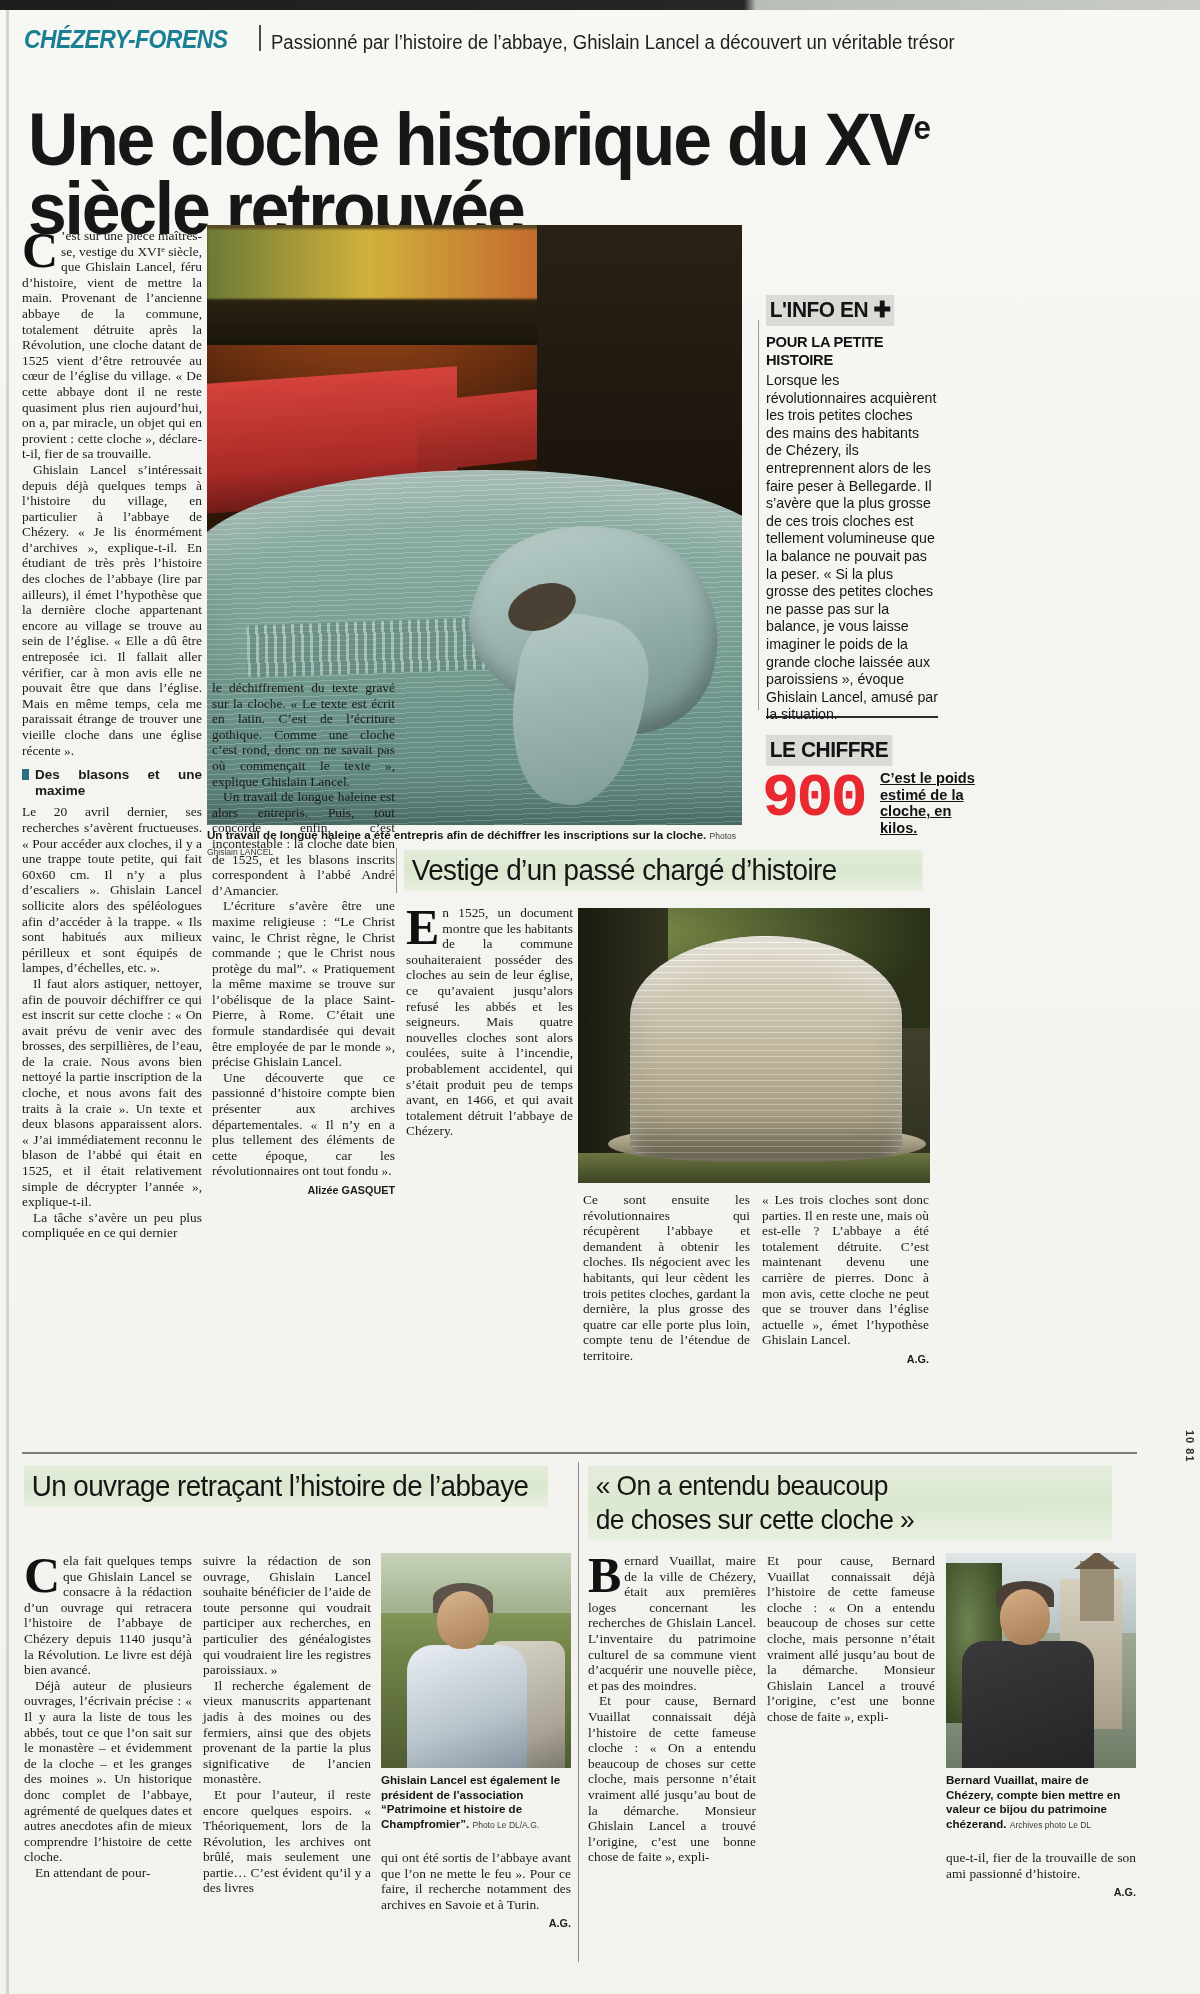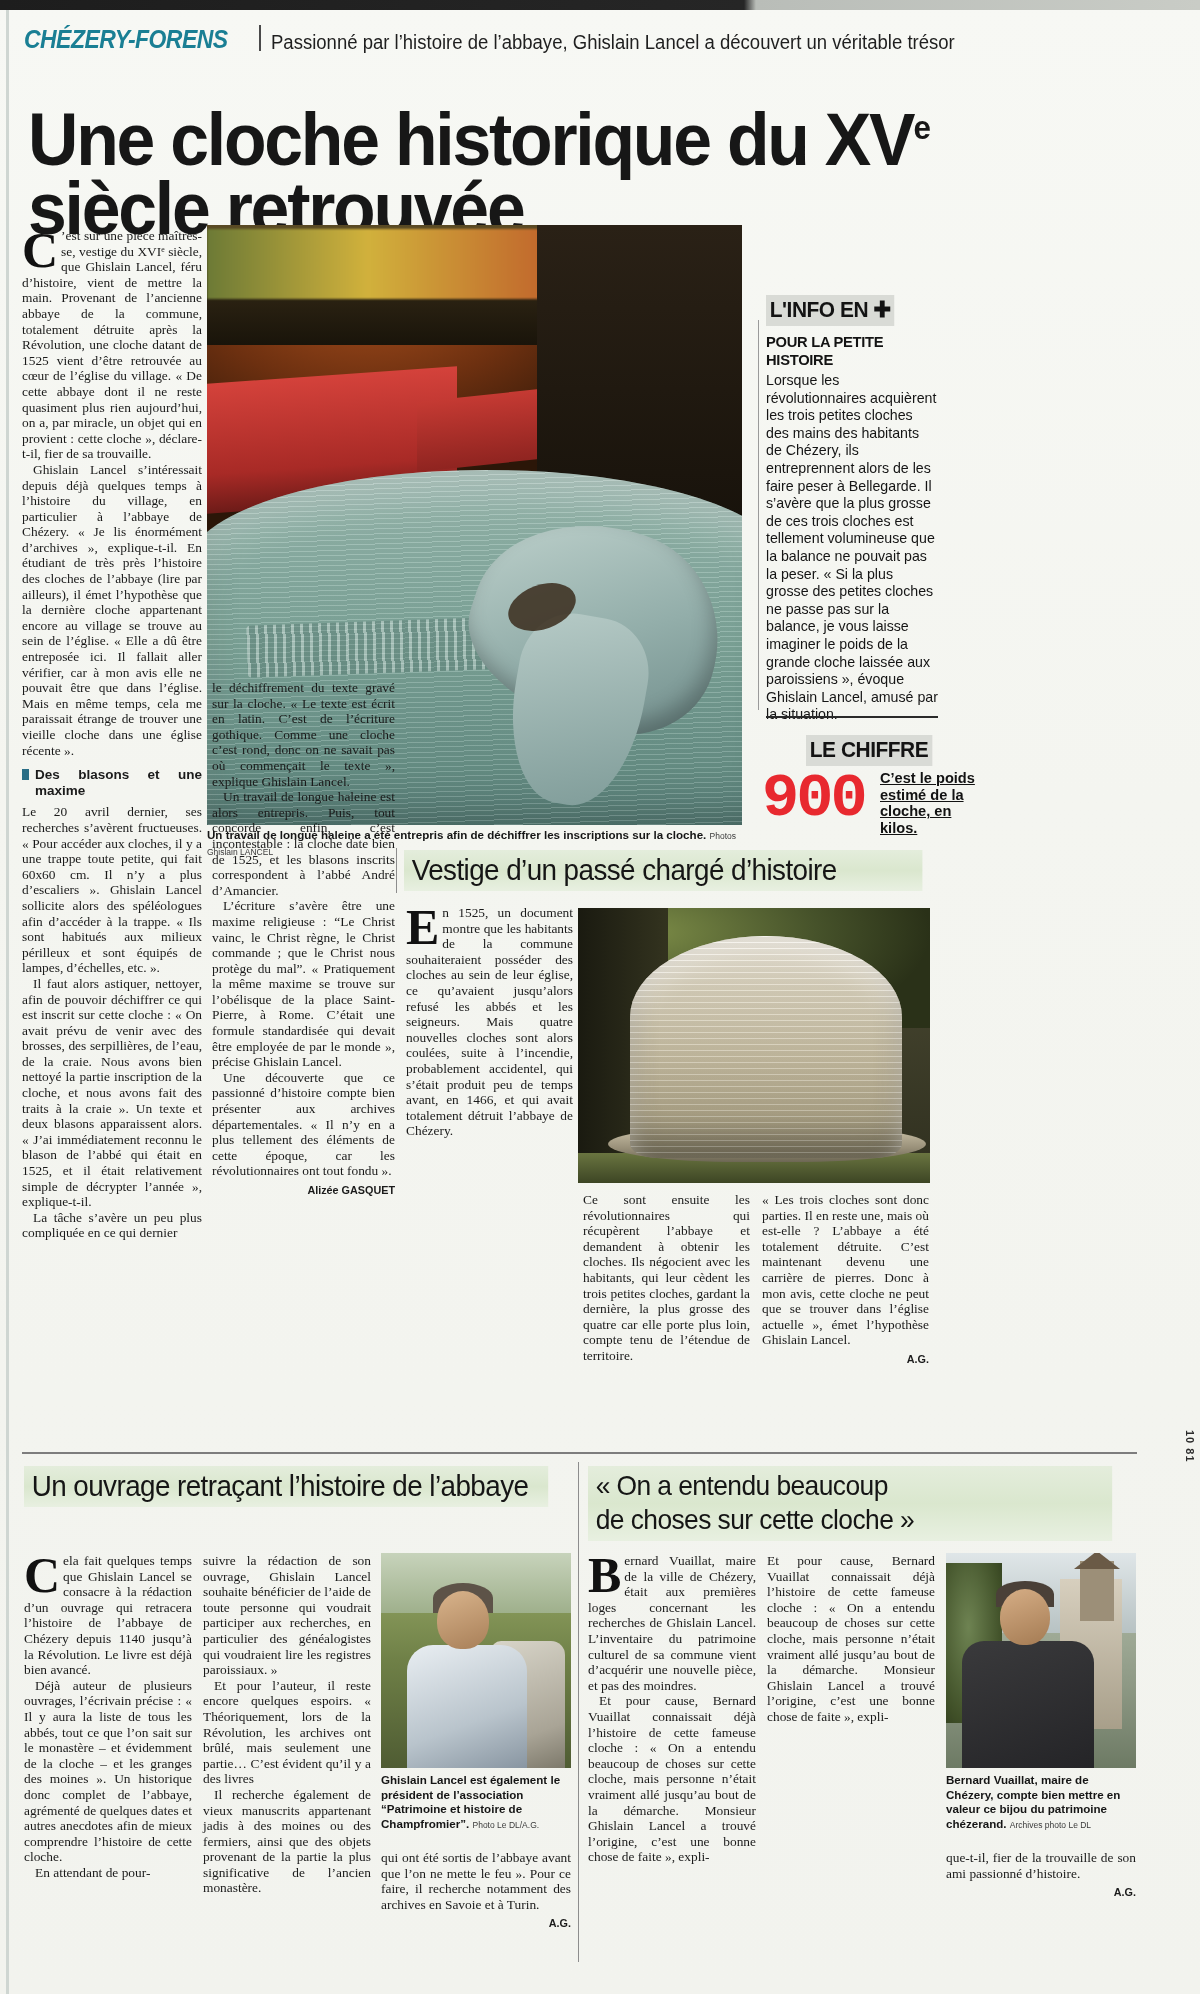--- a/index.html
+++ b/index.html
@@ -128,21 +128,21 @@
     transform:scaleX(0.95); transform-origin:left center;
   }
   .box-body{
     font-family:"Liberation Sans", sans-serif;
     font-size:14.2px; line-height:17.6px; color:#151515;
     margin-top:3px; text-align:left;
   }
   #info-box{ left:766px; top:295px; width:172px; }
   #info-hr{ position:absolute; left:766px; top:716px; width:172px; height:2px; background:#2a2a2a; }
 
-  #chiffre-box{ left:766px; top:735px; width:180px;margin-left:40px; }
+  #chiffre-box{ left:766px; top:735px; width:180px; }
   #chiffre-num{
     position:absolute; left:762px; top:770px;
     font-family:Liberation Mono, monospace;
     font-weight:bold; font-size:62px; line-height:58px;
     color:#e8292f; letter-spacing:-3px;
   }
   #chiffre-text{
     position:absolute; left:880px; top:770px; width:100px;
     font-family:"Liberation Sans", sans-serif;
     font-weight:bold; font-size:14.6px; line-height:16.5px; color:#121212;text-decoration:underline;
@@ -424,22 +424,22 @@
     <div>de choses sur cette cloche »</div>
   </div>
 
   <div class="col" id="b1">
     <p class="first"><span class="dropcap">C</span><span>ela fait quelques temps que Ghislain Lancel se consacre à la rédaction d’un ouvrage qui retracera l’histoire de l’abbaye de Chézery depuis 1140 jusqu’à la Révolution. Le livre est déjà bien avancé.</span></p>
     <p>Déjà auteur de plusieurs ouvrages, l’écrivain précise : « Il y aura la liste de tous les abbés, tout ce que l’on sait sur le monastère – et évidemment de la cloche – et les granges des moines ». Un historique donc complet de l’abbaye, agrémenté de quelques dates et autres anecdotes afin de mieux comprendre l’histoire de cette cloche.</p>
     <p>En attendant de pour-</p>
   </div>
   <div class="col" id="b2">
     <p class="first">suivre la rédaction de son ouvrage, Ghislain Lancel souhaite bénéficier de l’aide de toute personne qui voudrait participer aux recherches, en particulier des généalogistes qui voudraient lire les registres paroissiaux. »</p>
+    <p>Il recherche également de vieux manuscrits appartenant jadis à des moines ou des fermiers, ainsi que des objets provenant de la partie la plus significative de l’ancien monastère.</p>
     <p>Et pour l’auteur, il reste encore quelques espoirs. « Théoriquement, lors de la Révolution, les archives ont brûlé, mais seulement une partie… C’est évident qu’il y a des livres</p>
-    <p>Il recherche également de vieux manuscrits appartenant jadis à des moines ou des fermiers, ainsi que des objets provenant de la partie la plus significative de l’ancien monastère.</p>
   </div>
 
   <div class="photo" id="photo-man">
     <div class="frame">
       <div class="pm-bg"></div>
       <div class="pm-sky"></div>
       <div class="pm-stone"></div>
       <div class="pm-body"></div>
       <div class="pm-hair"></div>
       <div class="pm-head"></div>

